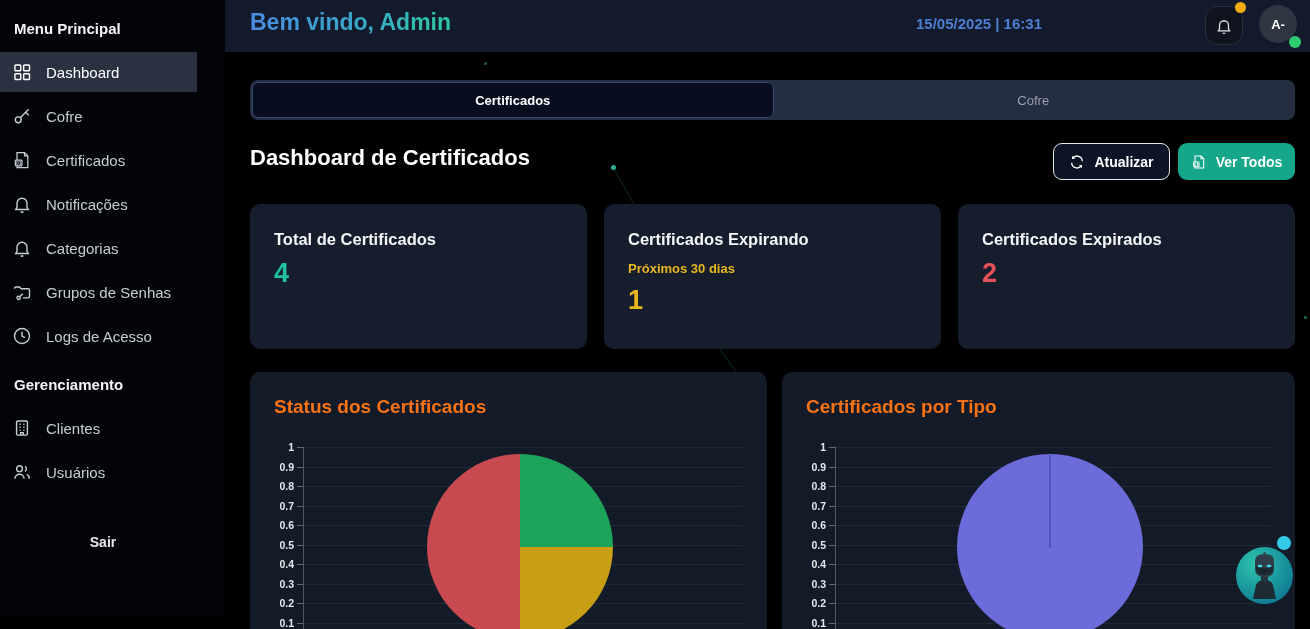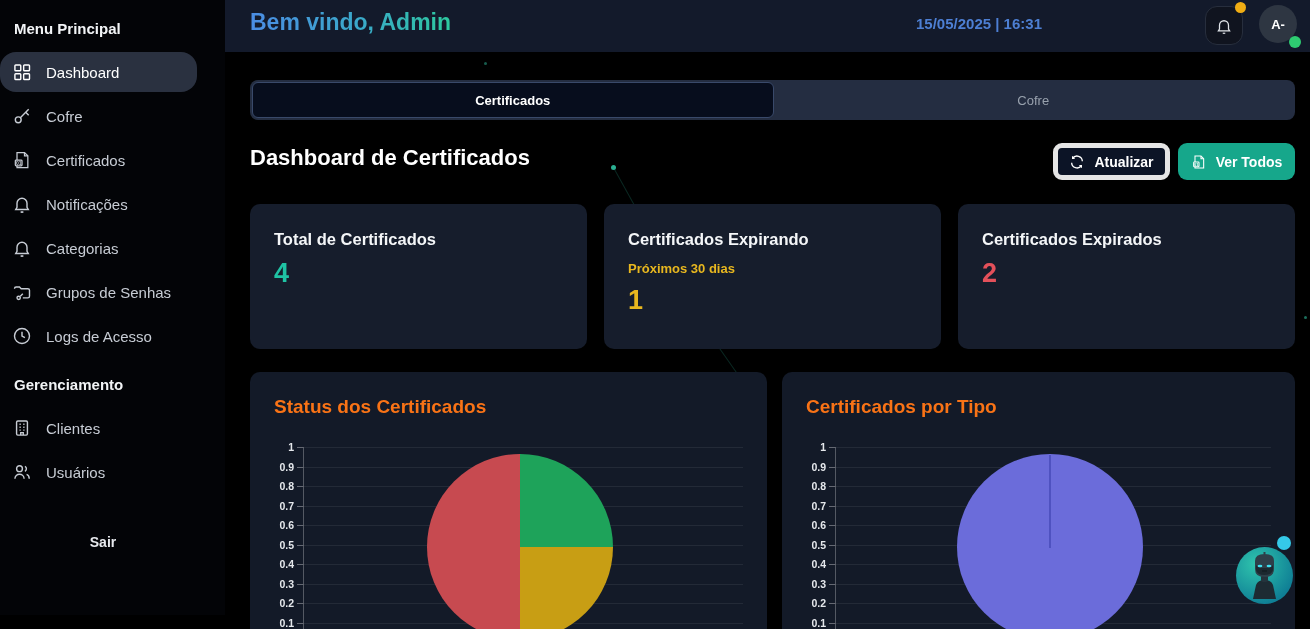--- a/index.html
+++ b/index.html
@@ -7,21 +7,21 @@
   body { position:relative; }
 
   
   .particles { position:absolute; inset:0; z-index:1; pointer-events:none; }
   .p-dot { position:absolute; border-radius:50%; background:#2db89a; }
   .p-line { position:absolute; height:1px; background:rgba(45,184,154,.22); transform-origin:left center; }
 
   
   .sidebar { position:absolute; left:0; top:0; width:225px; height:615px; background:#030407; z-index:2; }
   .sb-heading { position:absolute; left:14px; font-size:15px; font-weight:bold; color:#f2f4f6; }
-  .sb-item { position:absolute; left:0; width:197px; height:40px; display:flex; align-items:center; gap:14px; padding-left:12px; color:#c7ccd4; font-size:15px; cursor:pointer; border-radius:16px; }
+  .sb-item { position:absolute; left:0; width:197px; height:40px; display:flex; align-items:center; gap:14px; padding-left:12px; color:#c7ccd4; font-size:15px; cursor:pointer; border-radius:0; }
   .sb-item.active { background:#2a3140; color:#fff; }
   .sb-item svg { width:20px; height:20px; flex:0 0 20px; }
   .sb-logout { position:absolute; left:8px; top:522px; width:190px; height:28px; display:flex; align-items:center; gap:12px; color:#e8eaee; font-size:14px; font-weight:bold; cursor:pointer;flex-direction:column; }
   .sb-logout svg { width:18px; height:18px; }
 
   
   .header { position:absolute; left:225px; top:0; width:1085px; height:52px; background:#131a2b; z-index:2; }
   .welcome { position:absolute; left:25px; top:9px; font-size:23px; font-weight:bold;
              background:linear-gradient(90deg,#4b8de4 0%, #3aa9c9 55%, #2dc99f 100%);
              -webkit-background-clip:text; background-clip:text; color:transparent; }
@@ -35,21 +35,21 @@
   
   .main { position:absolute; left:225px; top:52px; width:1085px; height:577px; z-index:2; }
 
   .tabbar { position:absolute; left:25px; top:28px; width:1045px; height:40px; background:#242d41; border-radius:8px; display:flex; padding:2px; }
   .tab { flex:1; display:flex; align-items:center; justify-content:center; font-size:13px; cursor:pointer; border-radius:6px; color:#98a1ad; }
   .tab.active { background:#070d1d; border:1px solid #39496a; color:#fff; font-weight:bold; }
 
   .page-title { position:absolute; left:25px; top:93px; font-size:22px; font-weight:bold; color:#fff; }
   .btn { position:absolute; top:91px; height:37px; border-radius:9px; display:flex; align-items:center; justify-content:center; gap:9px; font-size:14px; font-weight:bold; color:#fff; cursor:pointer; }
   .btn svg { width:16px; height:16px; }
-  .btn-refresh { right:140px; width:117px; background:#0c1426; border:5px solid #e5e5e5; }
+  .btn-refresh { right:140px; width:117px; background:#0c1426; border:1px solid #e5e5e5; }
   .btn-viewall { right:15px; width:117px; background:#16a78b; }
 
   .stat-card { position:absolute; top:152px; width:337px; height:145px; background:#161d2c; border-radius:10px; padding:26px 24px; }
   .stat-title { font-size:16.5px; font-weight:bold; color:#f4f6f8; }
   .stat-sub { font-size:13px; font-weight:bold; color:#e8b71f; margin-top:12px; }
   .stat-value { font-size:27px; font-weight:bold; margin-top:9px; }
 
   .chart-card { position:absolute; top:320px; width:517px; height:310px; background:#131a28; border-radius:10px; overflow:hidden; }
   .chart-title { position:absolute; left:24px; top:24px; font-size:19px; font-weight:bold; color:#f97316; }
   .plot { position:absolute; left:0; top:70px; right:24px; bottom:0; }

